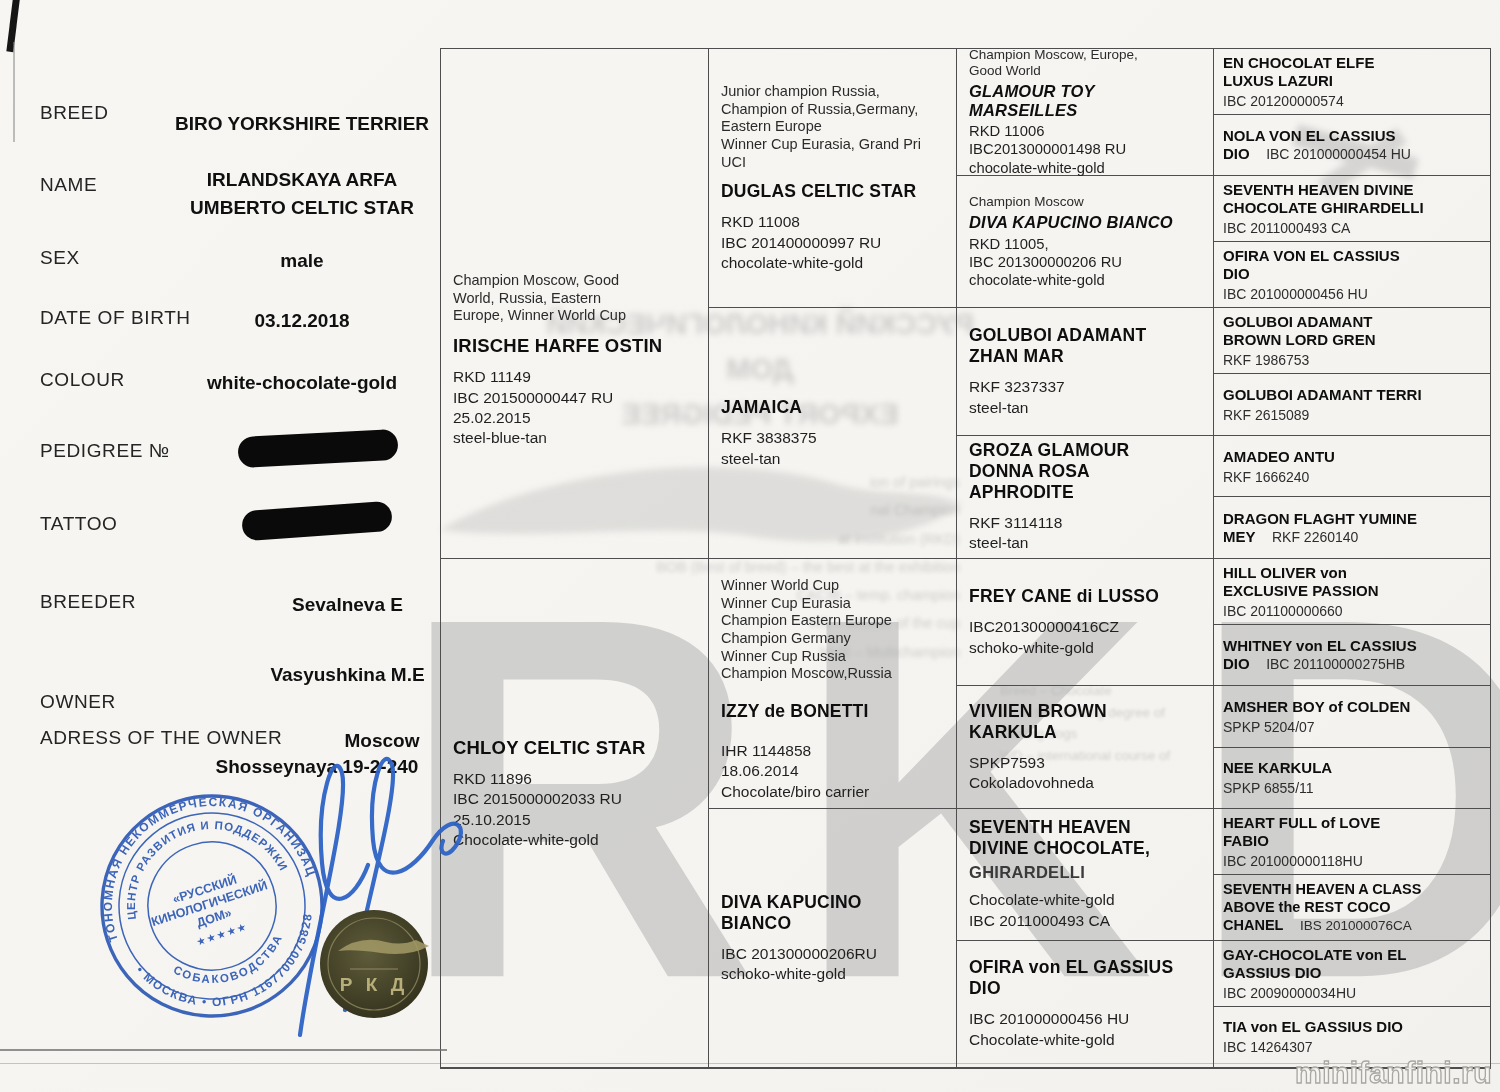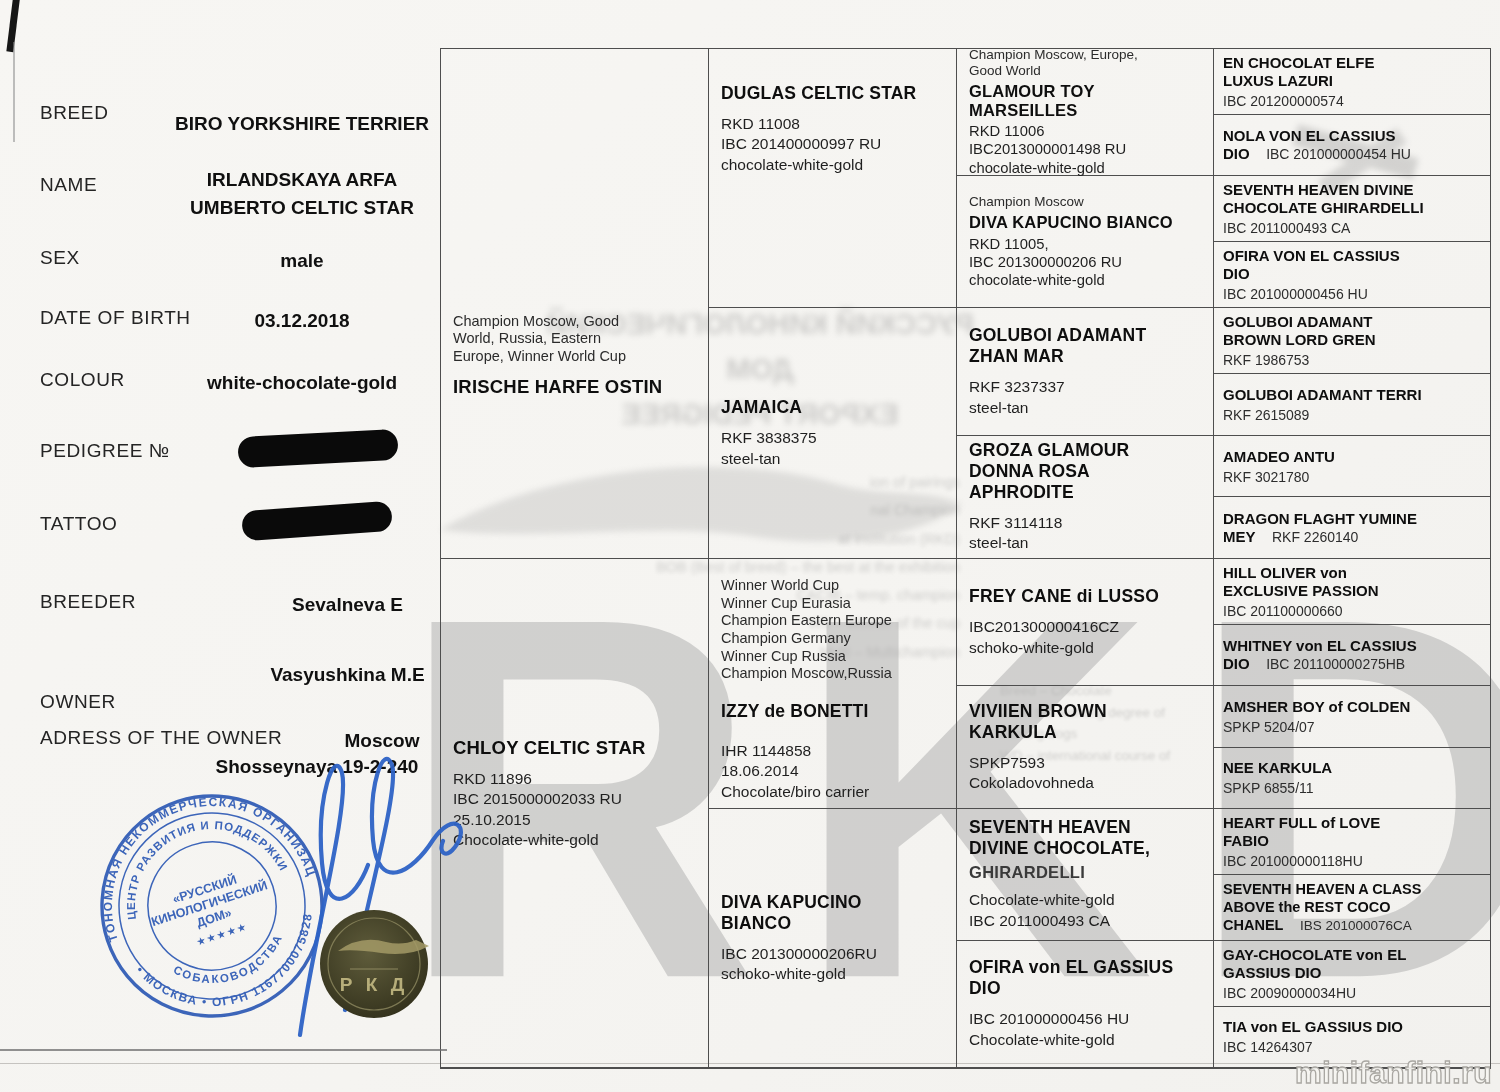--- a/index.html
+++ b/index.html
@@ -48,21 +48,21 @@
   .titles{font-size:14.5px;line-height:1.22;color:#2b2b2b;white-space:pre-line;margin-bottom:10px;}
   .dname{font-size:17.5px;font-weight:bold;letter-spacing:.2px;color:#0e0e0e;white-space:pre-line;
          line-height:1.2;margin-bottom:10px;}
   .dname2{font-size:16.5px;font-weight:600;color:#3a3a3a;margin:-6px 0 8px 0;letter-spacing:.3px;}
   .dlines{font-size:15.5px;line-height:1.32;color:#1f1f1f;white-space:pre-line;}
   .c2a{padding-top:120px;}
   .c2b{justify-content:flex-start;padding-top:178px;}
   .c3a{justify-content:flex-start;padding-top:34px;}
   .c3c{justify-content:space-between;padding-top:18px;}
   .dense .titles{font-size:13.5px;line-height:1.17;margin-bottom:3px;}
-  .dense .dname{font-size:16.5px;line-height:1.13;margin-bottom:3px;}
+  .dense .dname{font-size:16.5px;line-height:1.13;margin-bottom:3px;font-style:italic;}
   .dense .dlines{font-size:14.8px;line-height:1.24;}
   .cell5{padding:5px 9px;}
   .g5name{font-size:15px;font-weight:bold;line-height:1.18;color:#0e0e0e;white-space:pre-line;display:inline;text-align:center;}
   .g5reg{font-size:14px;color:#2d2d2d;display:block;margin-top:3px;}
   .inline .g5reg{display:inline;margin-left:12px;}
 
   
   .overlay{position:absolute;left:50px;top:735px;z-index:10;}
   .site{position:absolute;right:8px;bottom:2px;font-size:30px;font-weight:bold;letter-spacing:.5px;
         color:rgba(246,245,241,.92);-webkit-text-stroke:1.3px #a9a7a2;z-index:9;}
@@ -131,30 +131,39 @@
   <div class="ival" style="top:727px;left:322px;width:120px">Moscow</div>
   <div class="ival" style="top:753px;left:172px;width:290px">Shosseynaya 19-2-240</div>
 
   <div class="grid">
 
     <div class="cell c2a" style="grid-column:1;grid-row:1/9">
       <div class="titles">Champion Moscow, Good
 World, Russia, Eastern
 Europe, Winner World Cup</div>
       <div class="dname" style="font-size:18.5px">IRISCHE HARFE OSTIN</div>
+      <div class="dlines">RKD 11149
+IBC 201500000447 RU
+25.02.2015
+steel-blue-tan</div>
     </div>
     <div class="cell c2b" style="grid-column:1;grid-row:9/17">
       <div class="dname" style="font-size:18.5px">CHLOY CELTIC STAR</div>
       <div class="dlines">RKD 11896
 IBC 2015000002033 RU
 25.10.2015
 Chocolate-white-gold</div>
     </div>
 
     <div class="cell c3a" style="grid-column:2;grid-row:1/5">
+      <div class="titles">Junior champion Russia,
+Champion of Russia,Germany,
+Eastern Europe
+Winner Cup Eurasia, Grand Pri
+UCI</div>
       <div class="dname">DUGLAS CELTIC STAR</div>
       <div class="dlines">RKD 11008
 IBC 201400000997 RU
 chocolate-white-gold</div>
     </div>
     <div class="cell" style="grid-column:2;grid-row:5/9">
       <div class="dname">JAMAICA</div>
       <div class="dlines">RKF 3838375
 steel-tan</div>
     </div>
@@ -255,21 +264,21 @@
       <div><span class="g5name">GOLUBOI ADAMANT
 BROWN LORD GREN</span>
       <span class="g5reg">RKF 1986753</span></div>
     </div>
     <div class="cell cell5 last" style="grid-column:4;grid-row:6">
       <div><span class="g5name">GOLUBOI ADAMANT TERRI</span>
       <span class="g5reg">RKF 2615089</span></div>
     </div>
     <div class="cell cell5 last" style="grid-column:4;grid-row:7">
       <div><span class="g5name">AMADEO ANTU</span>
-      <span class="g5reg">RKF 3021780</span></div>
+      <span class="g5reg">RKF 1666240</span></div>
     </div>
     <div class="cell cell5 last inline" style="grid-column:4;grid-row:8">
       <div><span class="g5name">DRAGON FLAGHT YUMINE
 MEY</span>
       <span class="g5reg">RKF 2260140</span></div>
     </div>
     <div class="cell cell5 last" style="grid-column:4;grid-row:9">
       <div><span class="g5name">HILL OLIVER von
 EXCLUSIVE PASSION</span>
       <span class="g5reg">IBC 201100000660</span></div>

